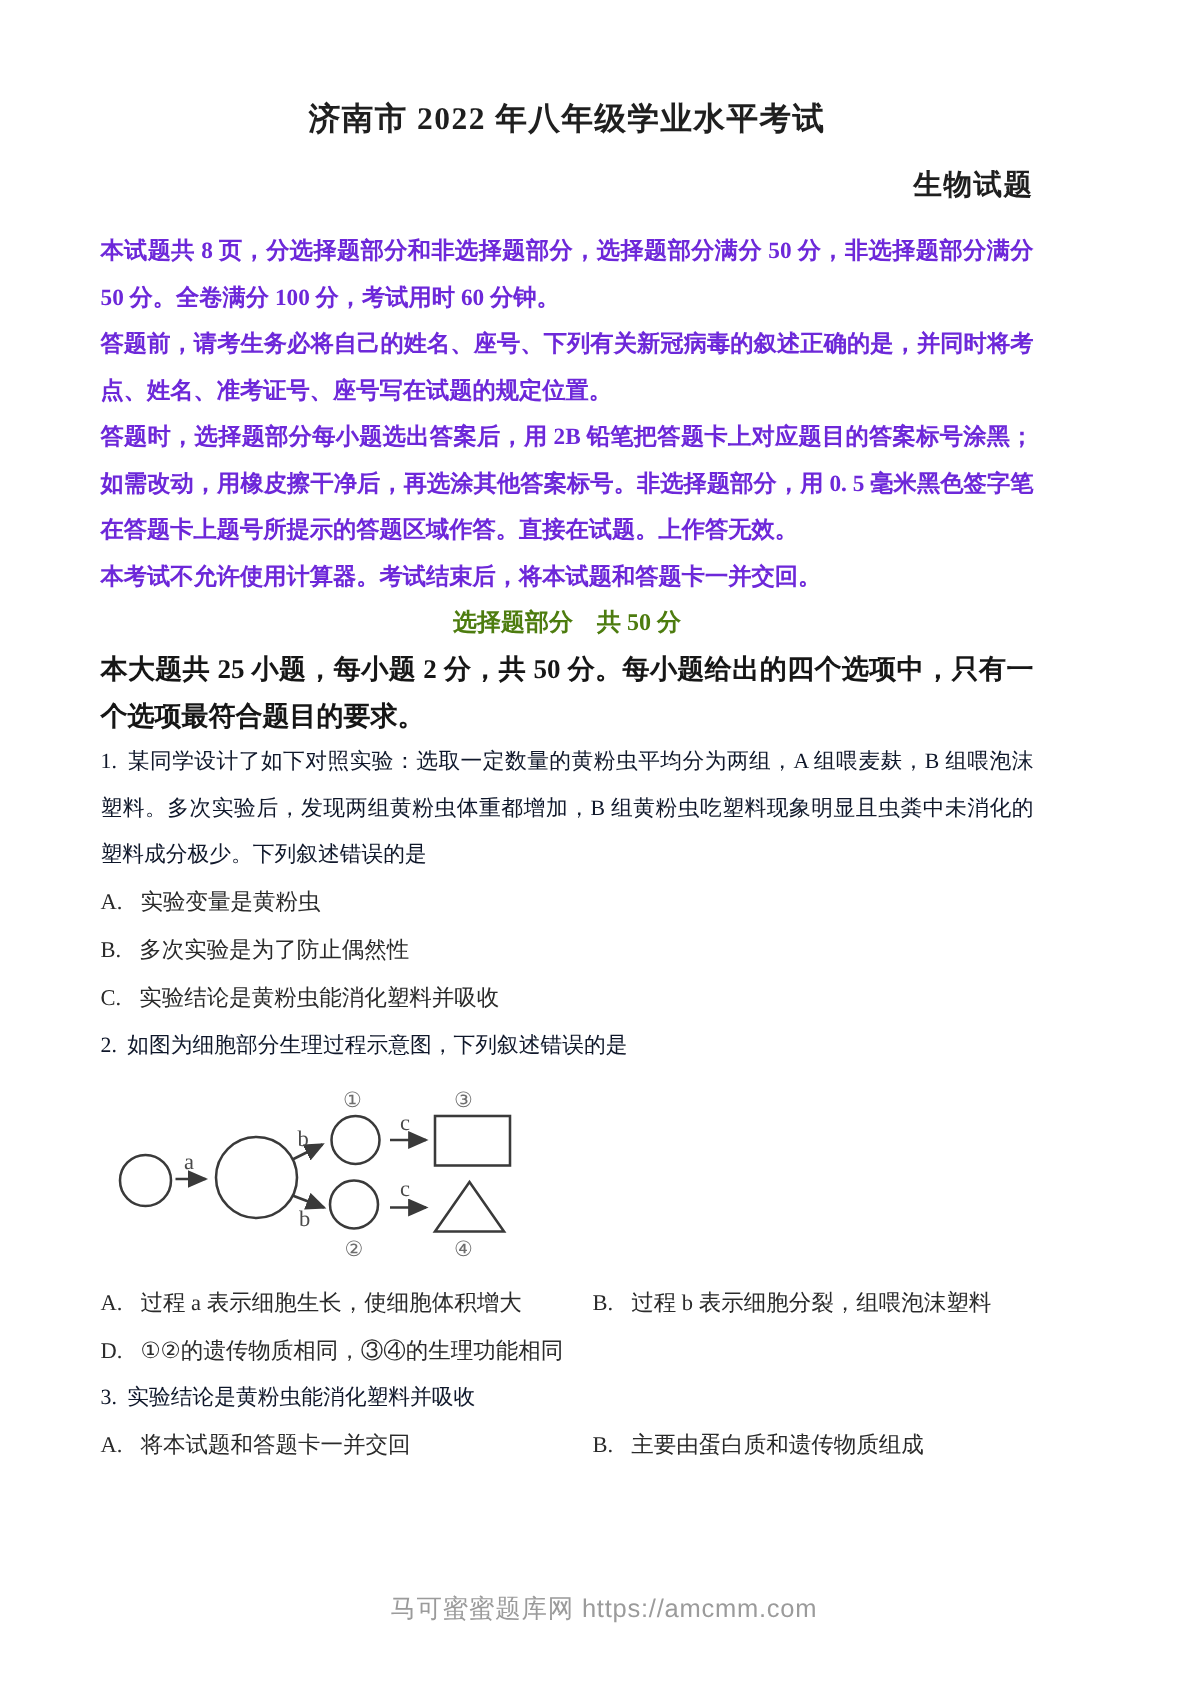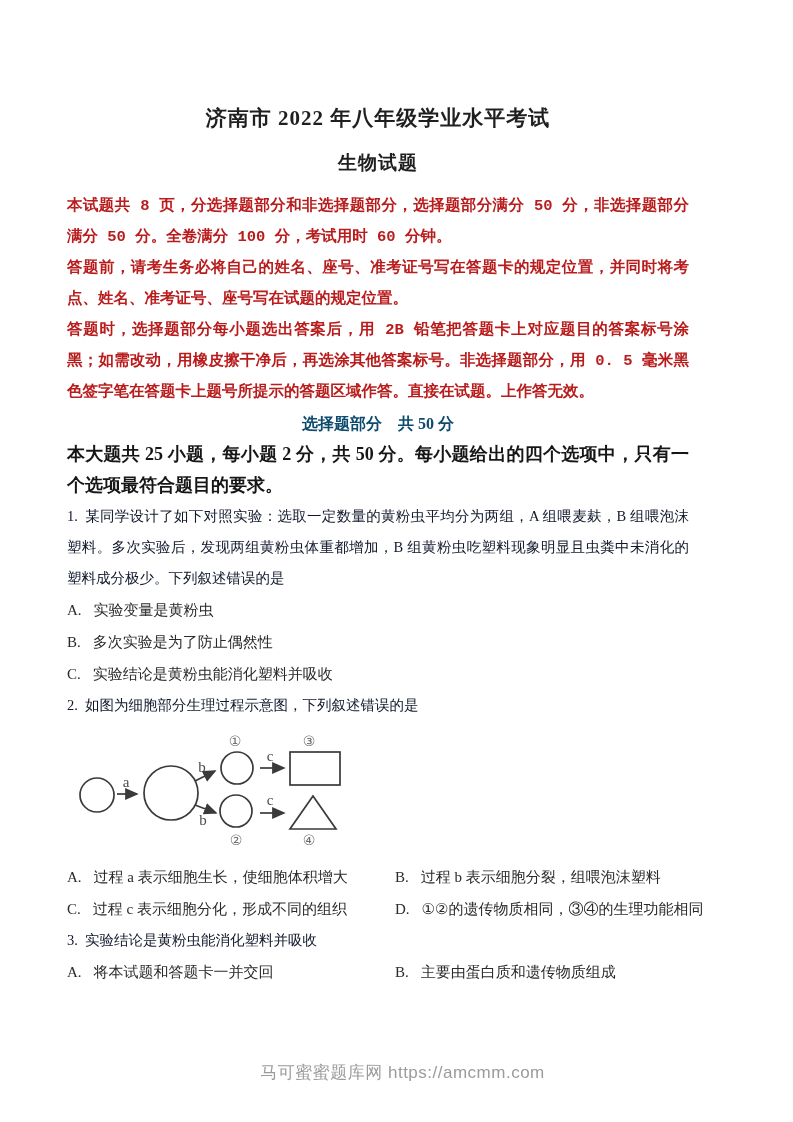--- a/index.html
+++ b/index.html
@@ -10,54 +10,52 @@
   body {
     width: 793px;
     height: 1122px;
     position: relative;
     overflow: hidden;
     color: #1f1f1f;
     font-family: "Liberation Serif", "DejaVu Serif", serif;
   }
   .page {
     padding: 66px 104px 0 67px;
-    margin-top: 39px;
   }
   .paper-title {
     font-size: 21px;
     font-weight: bold;
     text-align: center;
     line-height: 26px;
     margin: 0 0 20px 0;
     letter-spacing: 1px;
   }
   .paper-subtitle {
     font-size: 19px;
     font-weight: bold;
-    text-align: center;
+    text-align: right;
     line-height: 24px;
     margin: 0 0 16px 0;
     letter-spacing: 1px;
   }
   .instructions p {
     margin: 0;
     font-size: 15.5px;
     font-weight: bold;
     line-height: 31px;
     text-align: justify;
-    color: #b91c1c;
-    font-family: Liberation Mono, monospace;
+    color: #6d28d9;
   }
   .section-header {
     font-size: 16px;
     font-weight: bold;
     text-align: center;
     line-height: 31px;
     margin: 0;
-    color: #0c4a6e;
+    color: #4d7c0f;
   }
   .section-intro {
     font-size: 18px;
     font-weight: bold;
     line-height: 31px;
     text-align: justify;
     margin: 0;
     color: #161616;
   }
   .question { margin: 0; }
@@ -120,22 +118,23 @@
 </head>
 <body>
 
 <div class="page">
 
   <h1 class="paper-title">济南市 2022 年八年级学业水平考试</h1>
   <h2 class="paper-subtitle">生物试题</h2>
 
   <div class="instructions">
     <p>本试题共 8 页，分选择题部分和非选择题部分，选择题部分满分 50 分，非选择题部分满分 50 分。全卷满分 100 分，考试用时 60 分钟。</p>
-    <p>答题前，请考生务必将自己的姓名、座号、准考证号写在答题卡的规定位置，并同时将考点、姓名、准考证号、座号写在试题的规定位置。</p>
+    <p>答题前，请考生务必将自己的姓名、座号、下列有关新冠病毒的叙述正确的是，并同时将考点、姓名、准考证号、座号写在试题的规定位置。</p>
     <p>答题时，选择题部分每小题选出答案后，用 2B 铅笔把答题卡上对应题目的答案标号涂黑；如需改动，用橡皮擦干净后，再选涂其他答案标号。非选择题部分，用 0. 5 毫米黑色签字笔在答题卡上题号所提示的答题区域作答。直接在试题。上作答无效。</p>
+    <p>本考试不允许使用计算器。考试结束后，将本试题和答题卡一并交回。</p>
   </div>
 
   <p class="section-header">选择题部分　共 50 分</p>
   <p class="section-intro">本大题共 25 小题，每小题 2 分，共 50 分。每小题给出的四个选项中，只有一个选项最符合题目的要求。</p>
 
   <div class="question">
     <p class="stem"><span class="q-num">1.</span><span>某同学设计了如下对照实验：选取一定数量的黄粉虫平均分为两组，A 组喂麦麸，B 组喂泡沫塑料。多次实验后，发现两组黄粉虫体重都增加，B 组黄粉虫吃塑料现象明显且虫粪中未消化的塑料成分极少。下列叙述错误的是</span></p>
     <div class="options-single">
       <div class="opt"><span class="opt-label">A.</span><span>实验变量是黄粉虫</span></div>
       <div class="opt"><span class="opt-label">B.</span><span>多次实验是为了防止偶然性</span></div>
@@ -179,21 +178,20 @@
         <text class="diag-digit" x="246" y="25" text-anchor="middle">③</text>
         <rect class="diag-shape" x="227" y="31" width="50" height="33"></rect>
         <polygon class="diag-shape" points="250,75 227,108 273,108"></polygon>
         <text class="diag-digit" x="246" y="124" text-anchor="middle">④</text>
       </svg>
     </div>
 
     <div class="options-grid">
       <div class="opt"><span class="opt-label">A.</span><span>过程 a 表示细胞生长，使细胞体积增大</span></div>
       <div class="opt"><span class="opt-label">B.</span><span>过程 b 表示细胞分裂，组喂泡沫塑料</span></div>
-      <div class="opt"><span class="opt-label">C.</span><span>过程 c 表示细胞分化，形成不同的组织</span></div>
       <div class="opt"><span class="opt-label">D.</span><span>①②的遗传物质相同，③④的生理功能相同</span></div>
     </div>
   </div>
 
   <div class="question">
     <p class="stem"><span class="q-num">3.</span><span>实验结论是黄粉虫能消化塑料并吸收</span></p>
     <div class="options-grid">
       <div class="opt"><span class="opt-label">A.</span><span>将本试题和答题卡一并交回</span></div>
       <div class="opt"><span class="opt-label">B.</span><span>主要由蛋白质和遗传物质组成</span></div>
     </div>

